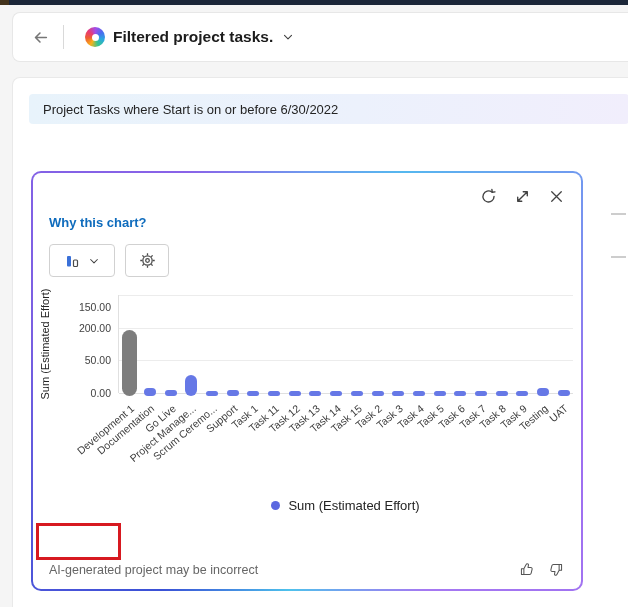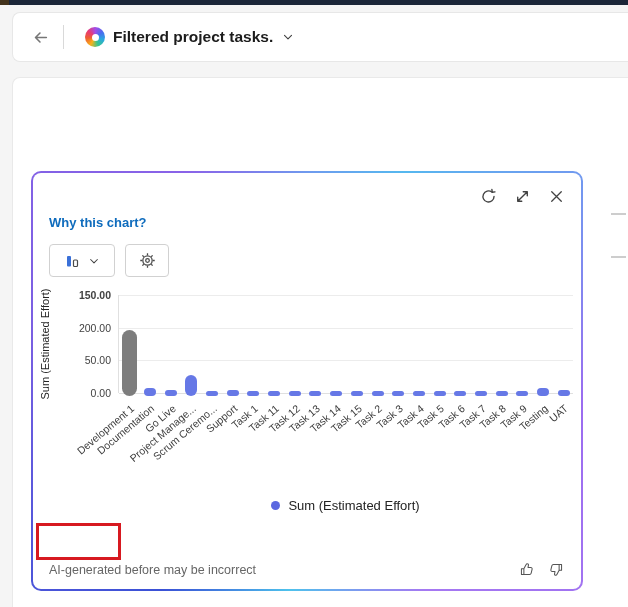--- a/index.html
+++ b/index.html
@@ -100,20 +100,23 @@
     <div class="copilot-logo"></div>
     <span class="tb-title">Filtered project tasks.</span>
     <svg width="14" height="14" viewBox="0 0 16 16">
       <path d="M4 6.2 l4 4 4-4" stroke="#424242" stroke-width="1.3" fill="none" stroke-linecap="round" stroke-linejoin="round"></path>
     </svg>
   </div>
 </div>
 
 <div class="panel">
 
+  <div class="banner">
+    <span>Project Tasks where Start is on or before 6/30/2022</span>
+  </div>
 
   <div class="skeleton-dash" style="top:135px;"></div>
   <div class="skeleton-dash" style="top:178px;"></div>
 
   <div class="card">
     <div class="card-inner">
 
 
       <div class="card-actions">
         <button class="icon-btn">
@@ -156,21 +159,21 @@
           </svg>
         </button>
       </div>
 
       <div class="chart">
         <div class="ylabel">Sum (Estimated Effort)</div>
         <div class="yticks">
             <div class="ytick" style="top: 98px;">0.00</div>
             <div class="ytick" style="top: 65.3333px;">50.00</div>
             <div class="ytick" style="top: 32.6667px;">200.00</div>
-            <div class="ytick" style="top: 0px; font-weight: bold;">150.00</div>
+            <div class="ytick" style="top: 12px;">150.00</div>
           </div>
         <div class="plot">
             <div class="gridline zero" style="top: 98px;"></div>
             <div class="gridline" style="top: 65.3333px;"></div>
             <div class="gridline" style="top: 32.6667px;"></div>
             <div class="gridline" style="top: 0px;"></div>
             <div class="bar" style="left: 2.84091px; width: 15px; height: 66.3733px; border-radius: 7.5px; background: rgb(125, 125, 125);"></div>
             <div class="bar" style="left: 25.0227px; width: 12px; height: 8.22667px; border-radius: 6px; background: rgb(102, 120, 230);"></div>
             <div class="bar" style="left: 45.7045px; width: 12px; height: 5.61333px; border-radius: 6px; background: rgb(102, 120, 230);"></div>
             <div class="bar" style="left: 66.3864px; width: 12px; height: 21.2933px; border-radius: 6px; background: rgb(102, 120, 230);"></div>
@@ -218,21 +221,21 @@
             <span class="xlabel" style="right: 10.3409px;">UAT</span>
           </div>
         <div class="legend">
           <span class="legend-dot" style="background: rgb(91, 104, 224);"></span>
           <span class="legend-label">Sum (Estimated Effort)</span>
         </div>
       </div>
 
       <div class="copy-highlight"></div>
 
-      <div class="disclaimer">AI-generated before may be incorrect</div>
+      <div class="disclaimer">AI-generated project may be incorrect</div>
 
       <div class="thumbs">
         <button class="icon-btn">
           <svg width="15" height="15" viewBox="0 0 16 16">
             <path d="M5.2 7.2 L7.6 2.6 c.2-.5.7-.8 1.2-.8 .9 0 1.5.8 1.3 1.6 L9.6 5.8 h3 c.9 0 1.6.9 1.4 1.8 l-1 4.3 c-.2.8-.9 1.4-1.7 1.4 H5.2 M5.2 7.2 H2.6 v6.1 h2.6 M5.2 7.2 v6.1" fill="none" stroke="#555" stroke-width="1.1" stroke-linejoin="round"></path>
           </svg>
         </button>
         <button class="icon-btn">
           <svg width="15" height="15" viewBox="0 0 16 16">
             <g transform="rotate(180 8 8)">

